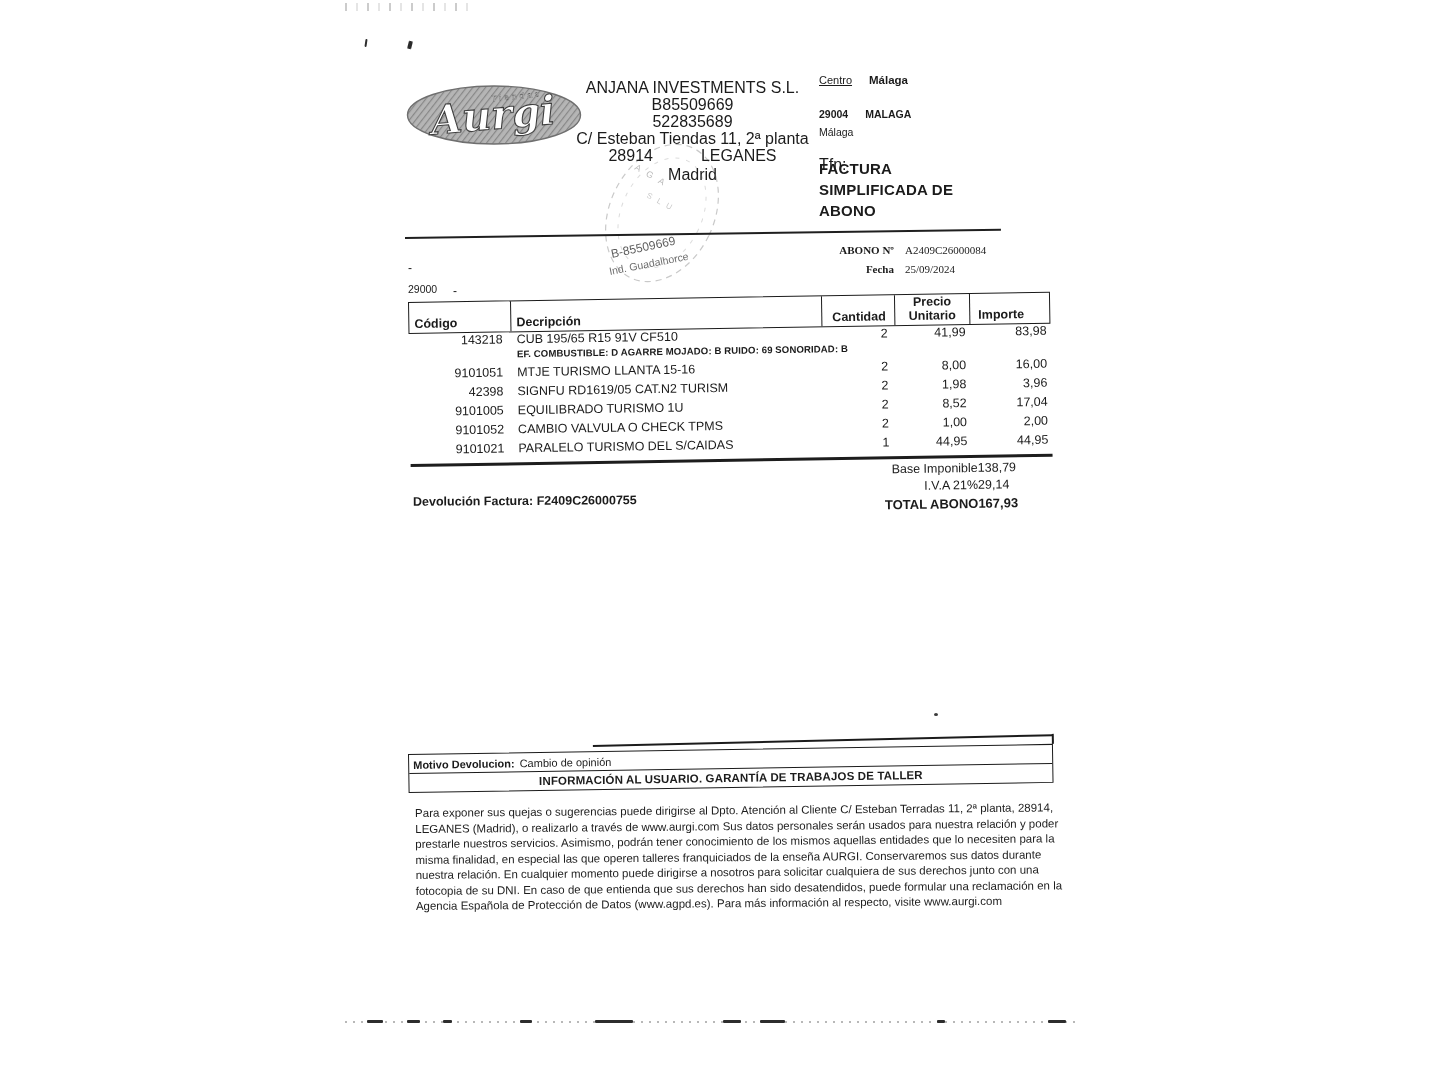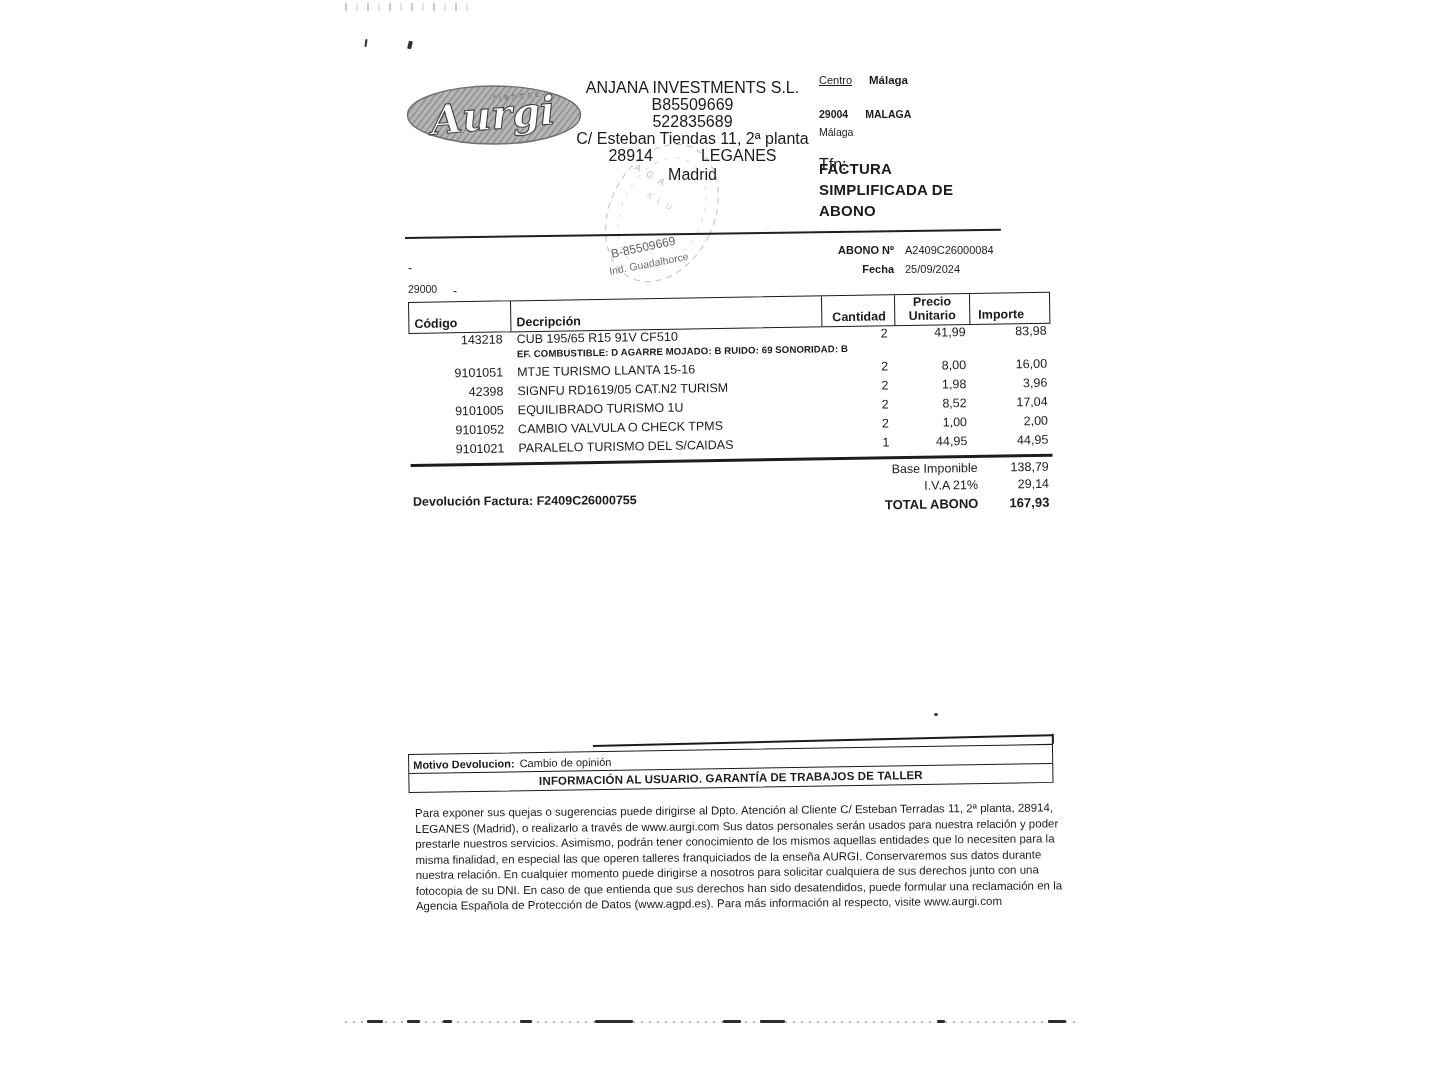--- a/index.html
+++ b/index.html
@@ -30,21 +30,21 @@
   .centro .r2{display:flex;gap:17px;margin-top:22px;font-size:10.5px;font-weight:bold;}
   .centro .r3{margin-top:6px;font-size:10.5px;}
   .centro .r4{margin-top:18px;font-size:16px;}
 
   .doc-title{left:819px;top:158px;width:190px;font-size:15px;font-weight:bold;line-height:21px;letter-spacing:.2px;}
 
   .rule1{left:405px;top:237px;width:596px;height:2.4px;background:#1f1f1f;
     transform:rotate(-0.8deg);transform-origin:left center;}
 
   .abono{left:820px;top:244px;font-size:11px;}
-  .abono .r{display:flex;margin-bottom:7px;}
+  .abono .r{display:flex;margin-bottom:7px;font-family:Liberation Serif, serif;}
   .abono .l{width:74px;text-align:right;font-weight:bold;}
   .abono .v{margin-left:11px;}
 
   .dash1{left:408px;top:261px;font-size:12px;}
   .code29000{left:408px;top:283px;font-size:10.5px;}
   .dash2{left:453px;top:284px;font-size:12px;}
 
   
   .items{left:408px;top:302px;width:642px;transform:rotate(-0.92deg);transform-origin:left top;font-size:12.5px;}
   .thead{display:grid;grid-template-columns:102px 311px 73px 75px 72px;border:1.9px solid #1b1b1b;height:30px;}
@@ -59,21 +59,21 @@
   .irow .des{padding-left:6px;white-space:nowrap;}
   .irow .qty{text-align:right;padding-right:9px;}
   .irow .pre{text-align:right;padding-right:8px;}
   .irow .imp{text-align:right;padding-right:4px;}
   .irow.first{height:16px;}
   .inote{padding-left:108px;font-size:9.6px;font-weight:600;height:17px;letter-spacing:.1px;}
   .hr-bottom{width:642px;height:2.6px;background:#1d1d1d;margin-top:2px;}
   .totals{margin-top:3px;}
   .trow{display:grid;grid-template-columns:417px 150px 75px;height:17.5px;}
   .trow .tl{grid-column:2;text-align:right;}
-  .trow .tv{text-align:right;padding-right:4px;}
+  .trow .tv{text-align:left;padding-right:4px;}
   .trow.bold{font-weight:bold;font-size:13px;}
 
   .devolucion{left:413px;top:494px;font-size:12.5px;font-weight:bold;transform:rotate(-0.4deg);}
   .devolucion .v{font-weight:bold;}
 
   
   .motivo{left:408px;top:754px;width:645px;transform:rotate(-0.9deg);transform-origin:left top;}
   .mbox{border:1.7px solid #1b1b1b;}
   .mrow1{display:flex;align-items:center;height:17px;border-bottom:1.6px solid #1b1b1b;padding:1px 4px 0 4px;font-size:11px;}
   .mrow1 .lbl{font-weight:bold;margin-right:5px;}

